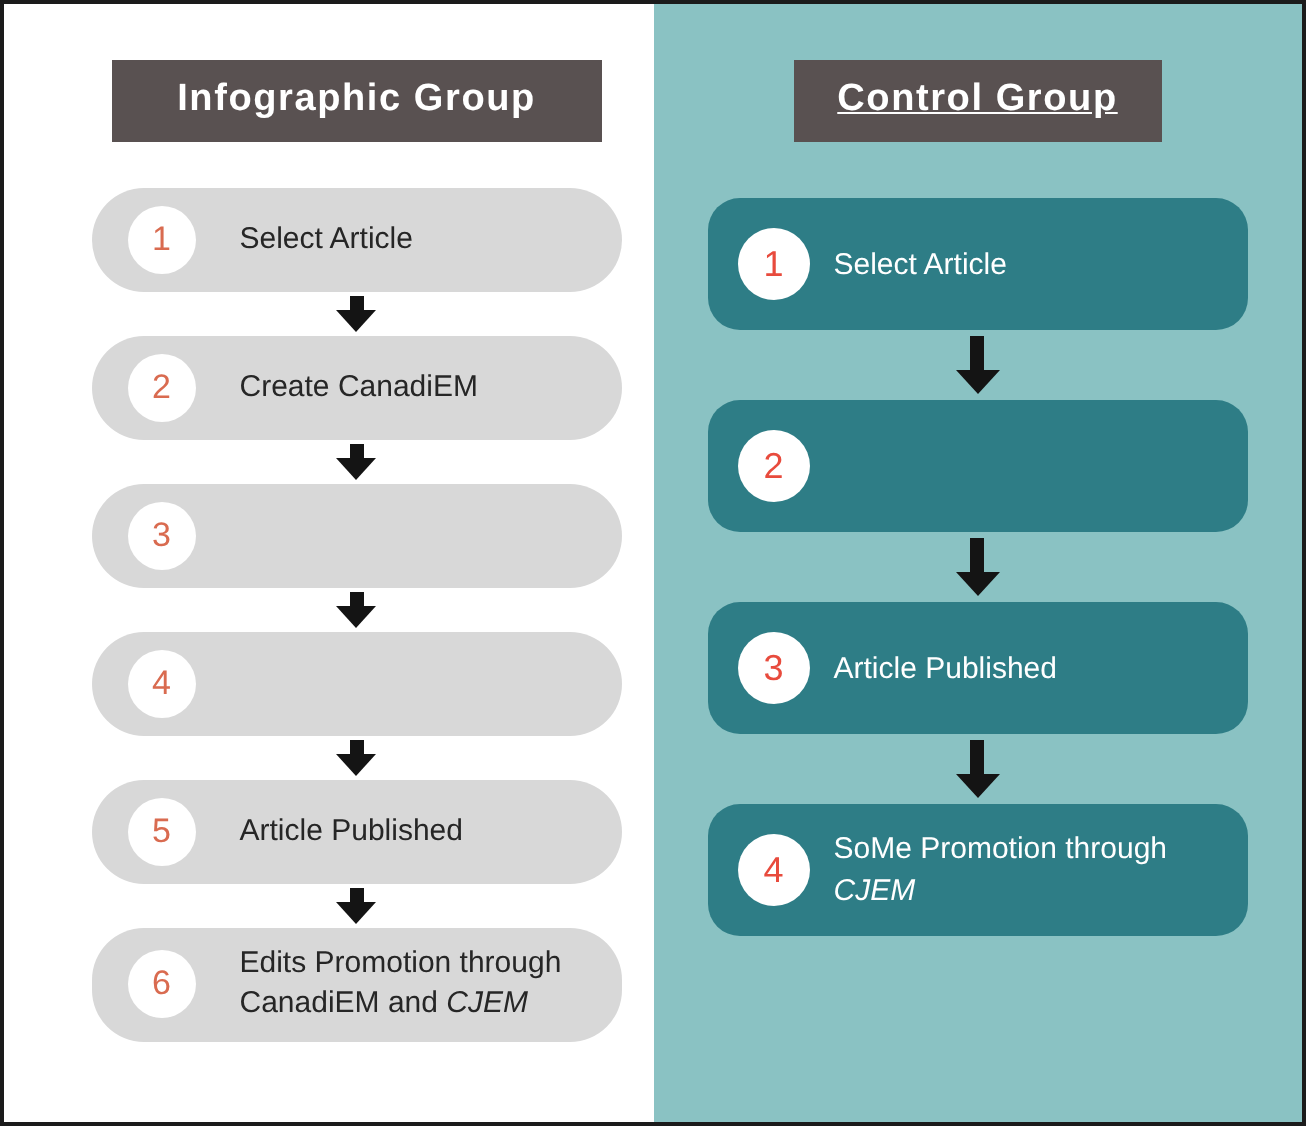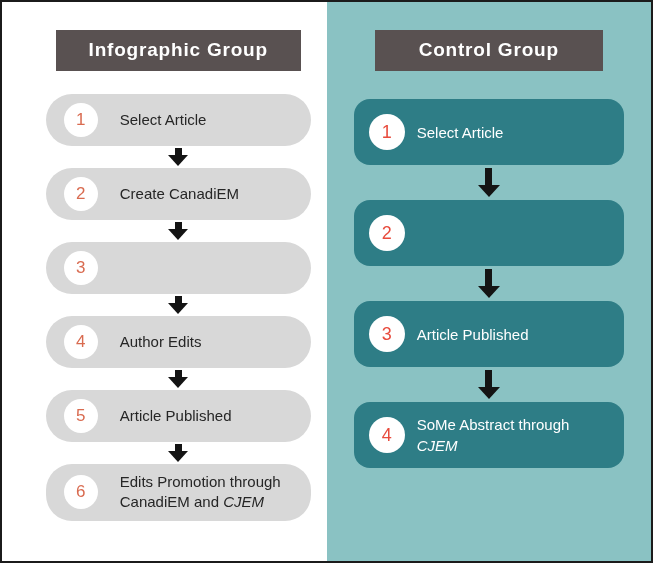--- a/index.html
+++ b/index.html
@@ -32,21 +32,21 @@
     margin-top: 28px;
     background: var(--header-bg, #595151);
     color: var(--header-text, #ffffff);
     font-weight: bold;
     font-size: 19px;
     letter-spacing: 0.8px;
     text-align: center;
     padding: 9px 0 10px 0;
   }
   .col-left  .group-header { width: 245px; }
-  .col-right .group-header { width: 228px; }
+  .col-right .group-header { width: 184px; text-decoration: underline; }
 
   .steps {
     display: flex;
     flex-direction: column;
     align-items: center;
   }
   .col-left  .steps { margin-top: 23px; }
   .col-right .steps { margin-top: 28px; }
 
   
@@ -150,21 +150,20 @@
       <div class="pill">
         <div class="badge">3</div>
       </div>
       <div class="arrow arrow-sm">
           <span class="stem"></span>
           <span class="head"></span>
         </div>
 
       <div class="pill">
         <div class="badge">4</div>
-        <div class="label"><span>Author Edits</span></div>
       </div>
       <div class="arrow arrow-sm">
           <span class="stem"></span>
           <span class="head"></span>
         </div>
 
       <div class="pill">
         <div class="badge">5</div>
         <div class="label"><span>Article Published</span></div>
       </div>
@@ -206,19 +205,19 @@
         <div class="badge">3</div>
         <div class="label"><span>Article Published</span></div>
       </div>
       <div class="arrow arrow-lg">
           <span class="stem"></span>
           <span class="head"></span>
         </div>
 
       <div class="box">
         <div class="badge">4</div>
-        <div class="label"><span>SoMe Abstract through </span><em>CJEM</em></div>
+        <div class="label"><span>SoMe Promotion through </span><em>CJEM</em></div>
       </div>
 
     </div>
   </div>
 
 </div>
 
 </body></html>

